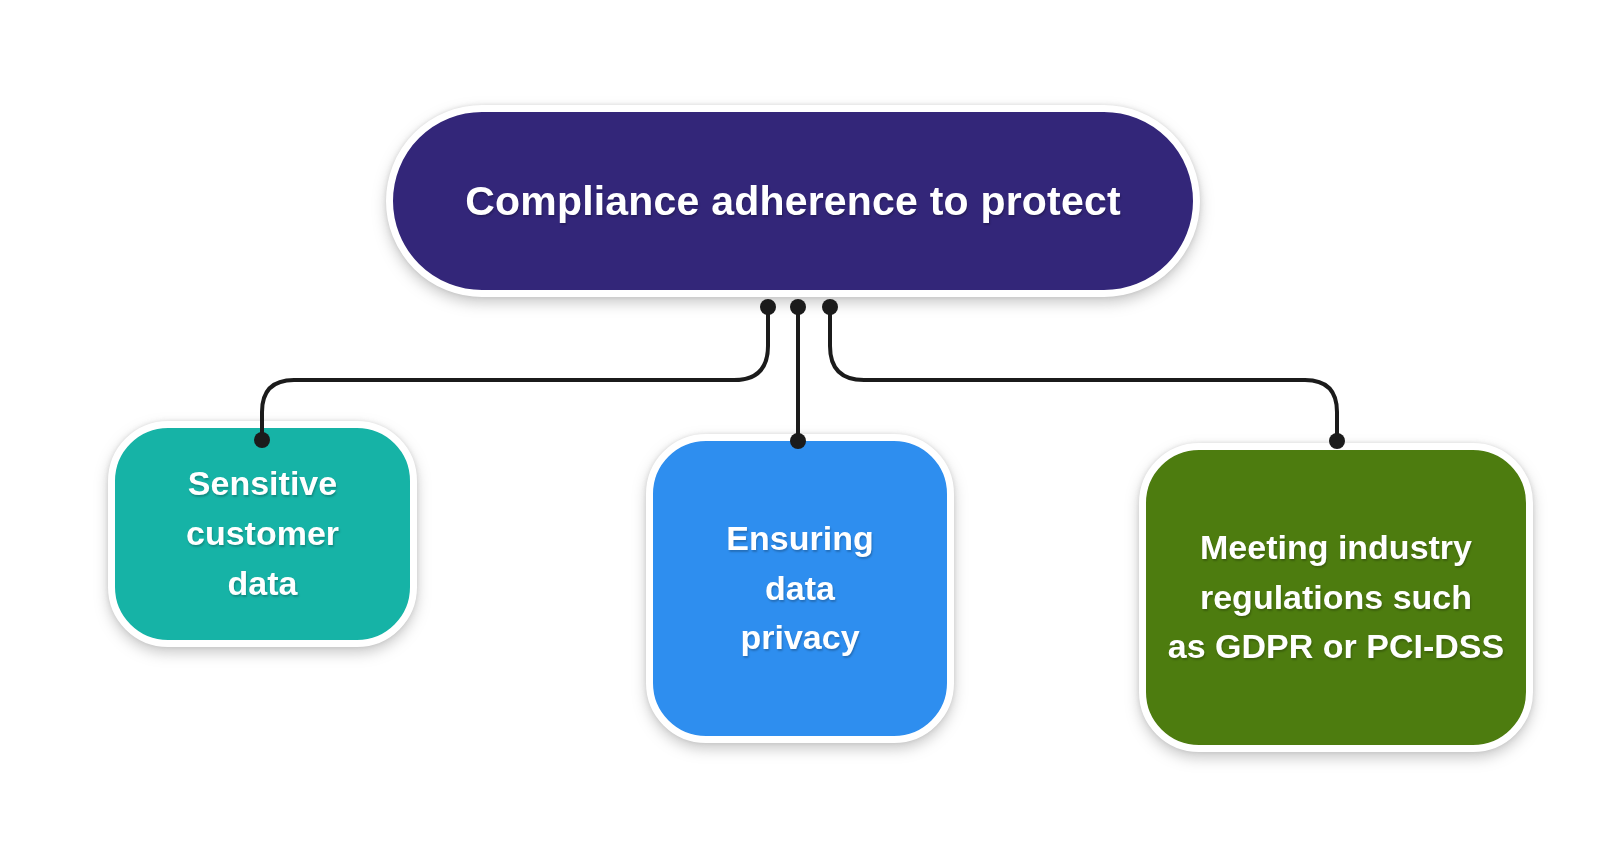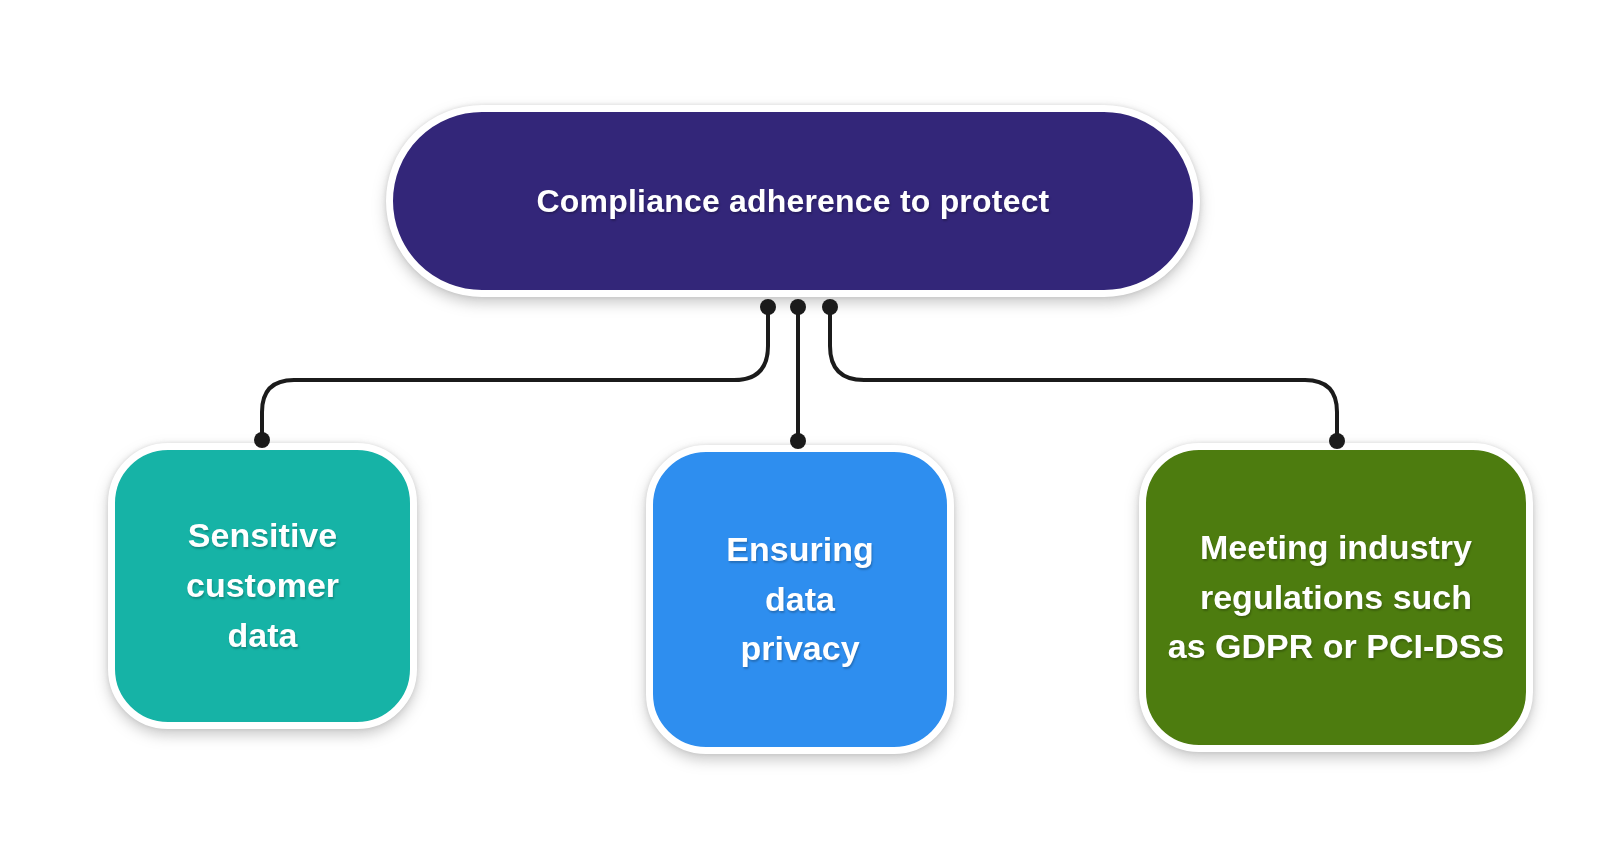--- a/index.html
+++ b/index.html
@@ -40,31 +40,31 @@
   .node .node-label {
     white-space: pre-line;
     text-shadow: 1px 2px 2px rgba(0,0,0,0.22);
   }
   .node-root {
     left: 386px;
     top: 105px;
     width: 814px;
     height: 192px;
     border-radius: 96px;
-    font-size: 32px;
+    font-size: 41px;
     letter-spacing: 0.2px;
   }
   .node-child {
     border-radius: 60px;
     font-size: 34px;
     line-height: 1.47;
     padding: 10px 14px;
   }
-  .node-child-1 { left: 108px;  top: 443px; width: 309px; height: 286px; }
-  .node-child-2 { left: 646px;  top: 445px; width: 308px; height: 309px; text-align: center; }
+  .node-child-1 { left: 108px;  top: 421px; width: 309px; height: 226px; }
+  .node-child-2 { left: 646px;  top: 434px; width: 308px; height: 309px; text-align: center; }
   .node-child-3 { left: 1139px; top: 443px; width: 394px; height: 309px; }
 </style>
 </head>
 <body>
 
 <div class="canvas">
 
   <svg class="connectors" viewBox="0 0 1600 865" xmlns="http://www.w3.org/2000/svg" aria-hidden="true">
     <g fill="none" stroke-width="4" stroke-linecap="round" stroke="#1b1b1b">
       <path d="M 768 307 V 346 Q 768 380 734 380 H 294 Q 262 380 262 412 V 434"></path>

